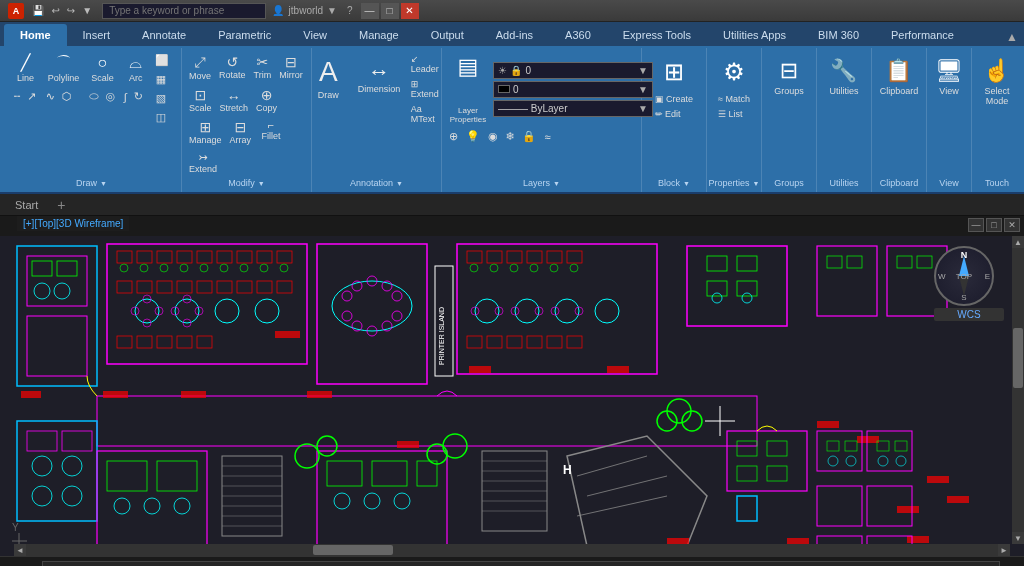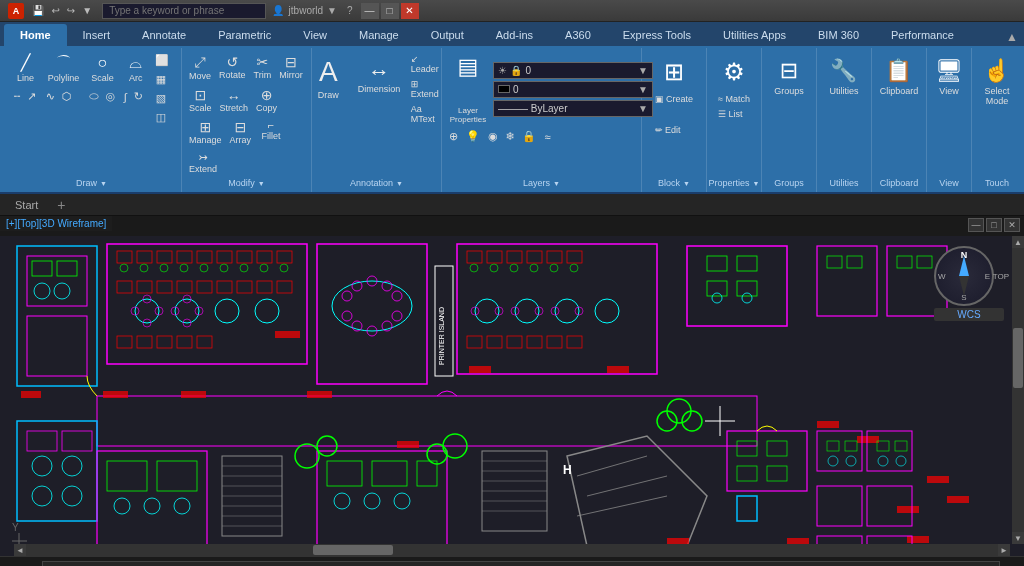--- a/index.html
+++ b/index.html
@@ -172,21 +172,21 @@
     
     #viewport {
       position: relative;
       background: #1a1a1a;
       overflow: hidden;
     }
 
     
     #viewport-header {
       position: absolute;
-      top: 0; left: 0;
+      top: 0; left: 17px;
       background: rgba(30,30,30,0.9);
       color: #4af;
       font-size: 10px;
       padding: 2px 6px;
       z-index: 10;
       cursor: pointer;
     }
 
     
     #viewport-controls {
@@ -535,21 +535,21 @@
         <span>Layers</span>
         <span class="expand-arrow">▼</span>
       </div>
     </div>
 
     <div class="ribbon-group" style="min-width:65px;">
       <div style="flex:1; display:flex; flex-direction:column; align-items:center; padding-top:4px; gap:2px;">
         <div class="large-btn">
           <span style="font-size:24px;">⊞</span>
         </div>
-        <div style="display:flex; flex-direction:column; gap:17px;">
+        <div style="display:flex; flex-direction:column; gap:1px;">
           <div class="sm-icon-btn" style="font-size:9px;">▣ Create</div>
           <div class="sm-icon-btn" style="font-size:9px;">✏ Edit</div>
         </div>
       </div>
       <div class="ribbon-group-label">
         <span>Block</span>
         <span class="expand-arrow">▼</span>
       </div>
     </div>
 
@@ -905,21 +905,21 @@
     </div>
 
     <div id="compass">
       <div class="compass-circle">
         <span class="compass-n">N</span>
         <span class="compass-s">S</span>
         <span class="compass-e">E</span>
         <span class="compass-w">W</span>
         <div class="compass-arrow"></div>
         <div class="compass-arrow-down"></div>
-        <div style="position:absolute; top:50%; left:50%; transform:translate(-50%,-50%); color:#aaa; font-size:8px;margin-left:37px;">TOP</div>
+        <div style="position:absolute; top:50%; left:50%; transform:translate(-50%,-50%); color:#aaa; font-size:8px;">TOP</div>
       </div>
       <div id="wcs-label">WCS</div>
     </div>
   </div>
 
 </div>
 
 <div id="command-area">
   <span class="cmd-nav">◄</span>
   <span id="command-prompt">►</span>

